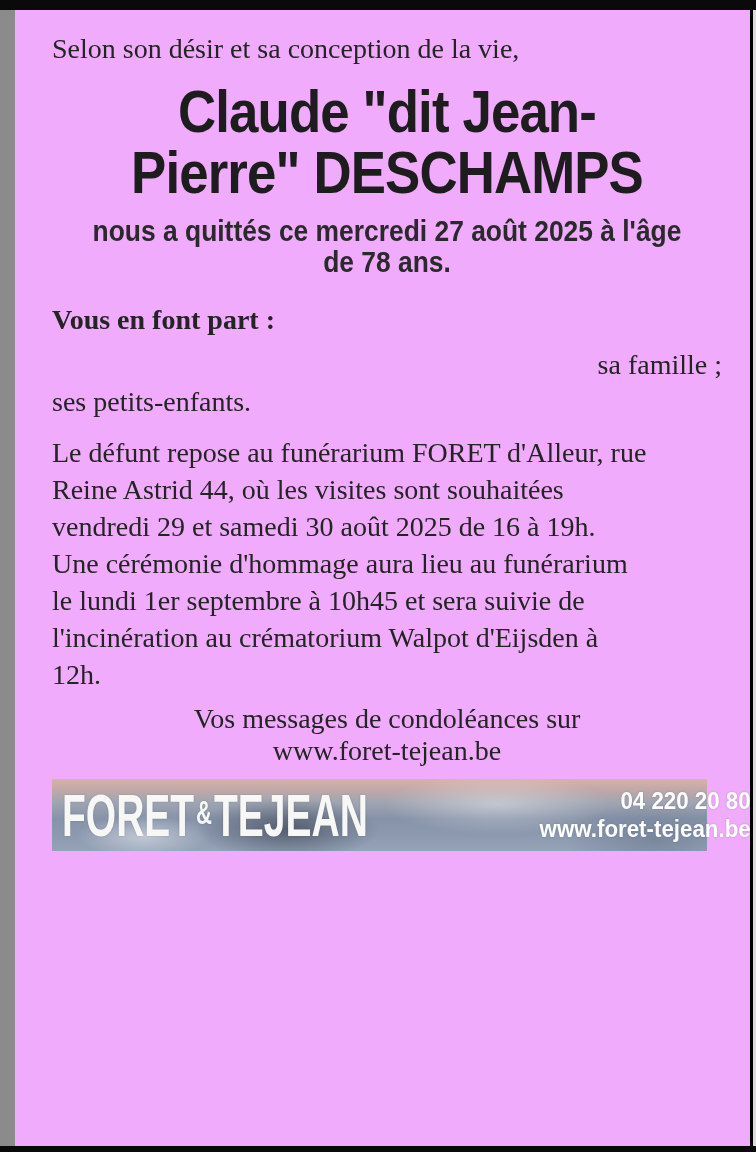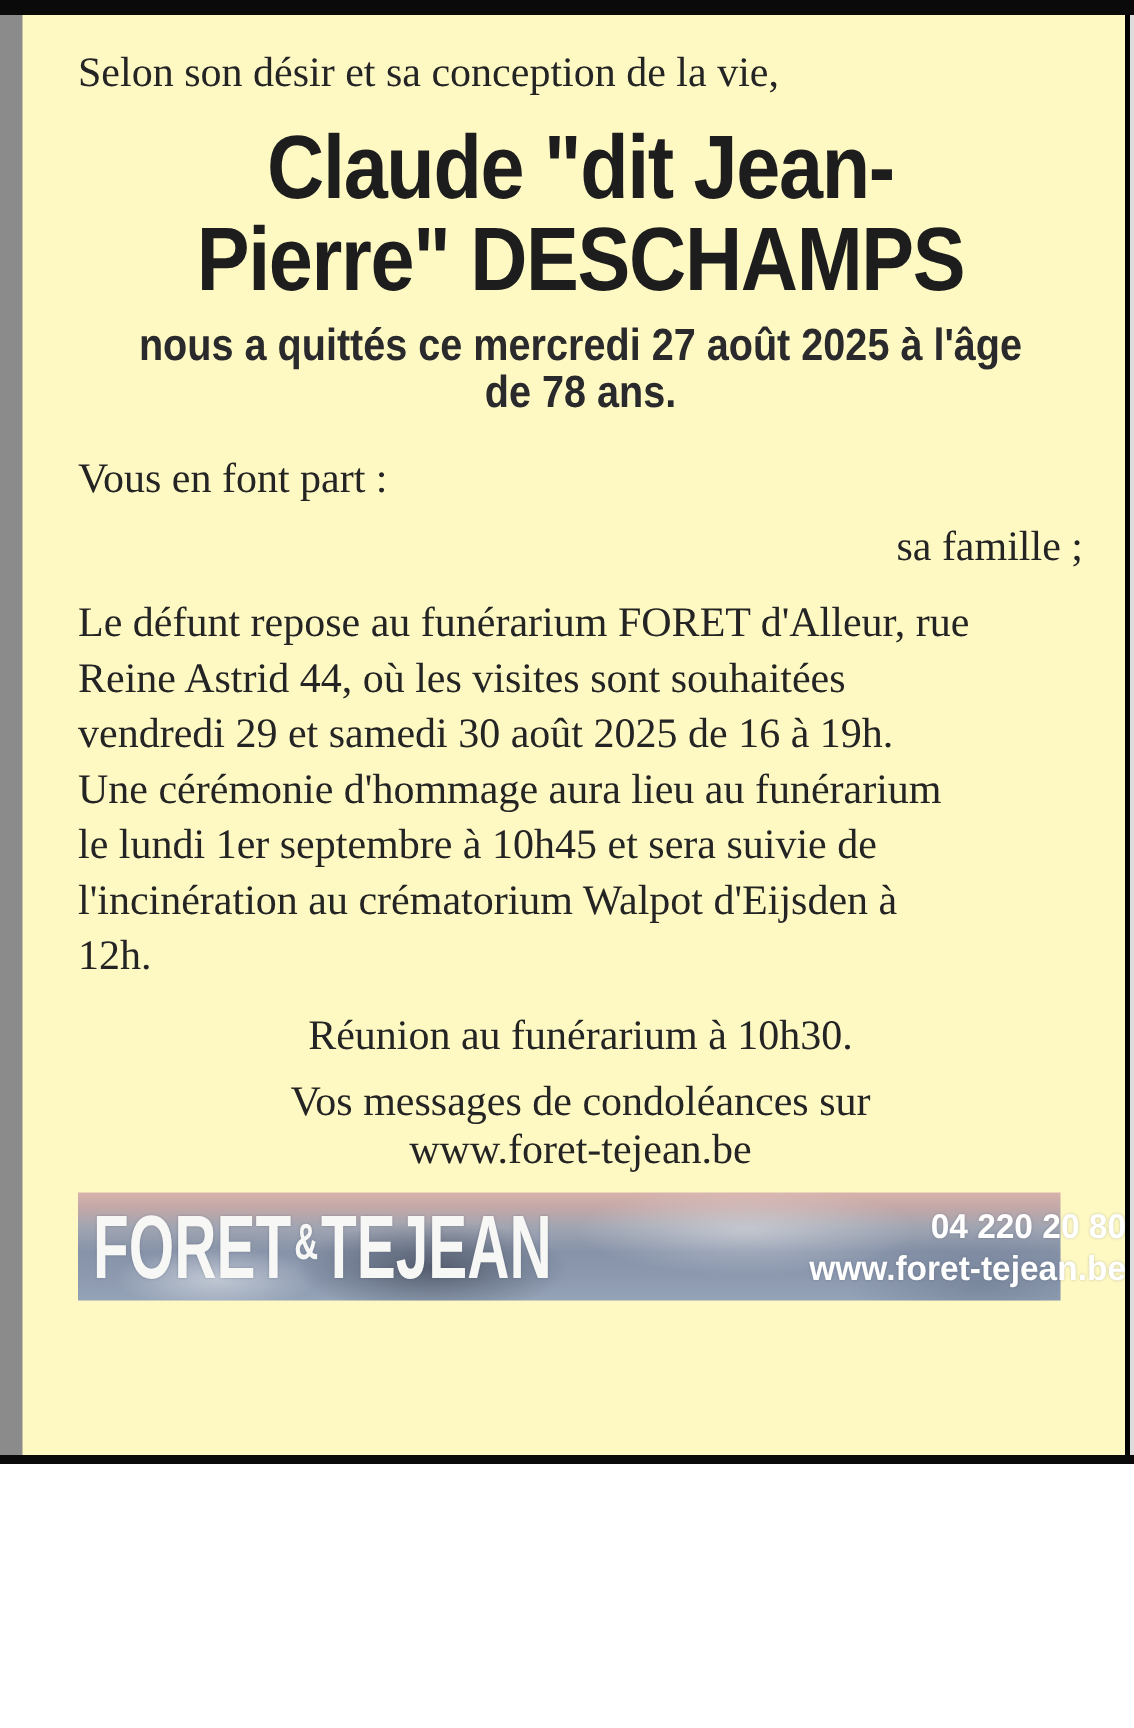--- a/index.html
+++ b/index.html
@@ -1,20 +1,20 @@
 <!DOCTYPE html>
 <html lang="fr"><head>
 <meta charset="utf-8">
 <style>
   html, body { margin: 0; padding: 0; background: #ffffff; }
   .frame {
     position: relative;
     width: 756px;
-    height: 976px;
-    background: #fef9c3;
+    height: 1152px;
+    background: #f0abfc;
     overflow: hidden;
     font-family: "Liberation Serif", serif;
   }
   
   .top-border    { position: absolute; top: 0; left: 0; width: 756px; height: 10px; background: #0a0a0a; }
   .bottom-border { position: absolute; bottom: 0; left: 0; width: 756px; height: 6px; background: #0a0a0a; }
   .left-strip    { position: absolute; top: 10px; bottom: 6px; left: 0; width: 15px; background: #8b8b8b; }
   .right-edge    { position: absolute; top: 10px; bottom: 6px; right: 0; width: 6px;
                    background: linear-gradient(to right, #000000 0, #000000 3px, #dcdcdc 3px, #dcdcdc 6px); }
 
@@ -52,21 +52,21 @@
     font-size: 30px;
     line-height: 31px;
     text-align: center;
     color: #2a2a2c;
     transform: scaleX(0.88);
     transform-origin: center;
     margin: 12px 0 0 0;
     white-space: pre-line;
   }
 
-  .announced      { margin-top: 24px; }
+  .announced      { margin-top: 24px; font-weight: bold; }
   .partner        { margin-top: 14px; }
   .relation       { margin-top: 8px; }
   .funeral        { margin-top: 14px; }
   .reunion        { margin-top: 16px; }
   .thanks         { margin-top: 14px; line-height: 36px; }
   .condolences    { margin-top: 10px; line-height: 32px; }
 
   .banner {
     margin-top: 12px;
     width: 655px;
@@ -130,30 +130,30 @@
 
     <h1 class="title">Claude "dit Jean-
 Pierre" DESCHAMPS</h1>
 
     <p class="subtitle">nous a quittés ce mercredi 27 août 2025 à l'âge
 de 78 ans.</p>
 
     <p class="serif left announced">Vous en font part :</p>
 
     <p class="serif right relation">sa famille ;</p>
+    <p class="serif left">ses petits-enfants.</p>
 
     <p class="serif left pre funeral">Le défunt repose au funérarium FORET d'Alleur, rue
 Reine Astrid 44, où les visites sont souhaitées
 vendredi 29 et samedi 30 août 2025 de 16 à 19h.
 Une cérémonie d'hommage aura lieu au funérarium
 le lundi 1er septembre à 10h45 et sera suivie de
 l'incinération au crématorium Walpot d'Eijsden à
 12h.</p>
 
-    <p class="serif center reunion">Réunion au funérarium à 10h30.</p>
 
 
     <p class="serif center pre condolences">Vos messages de condoléances sur
 www.foret-tejean.be</p>
 
     <div class="banner">
       <div class="logo">
         <span>FORET</span>
         <span class="amp">&amp;</span>
         <span>TEJEAN</span>

